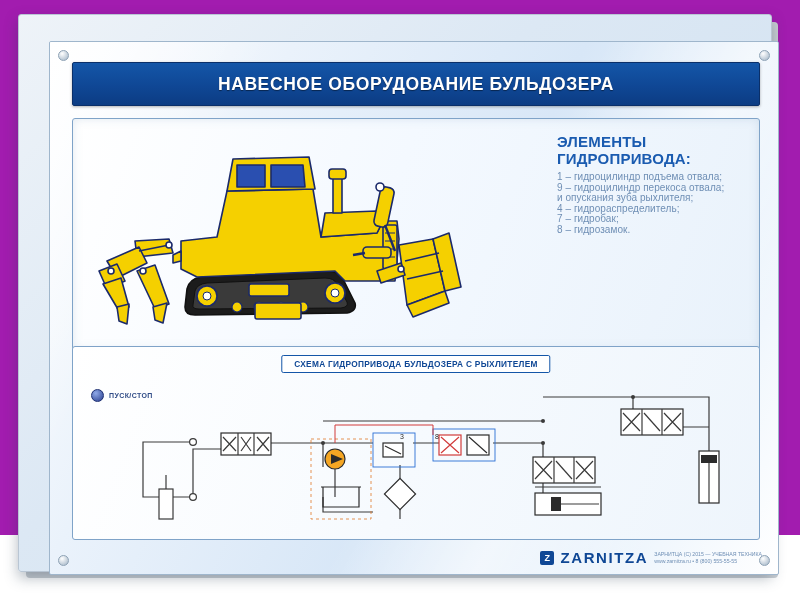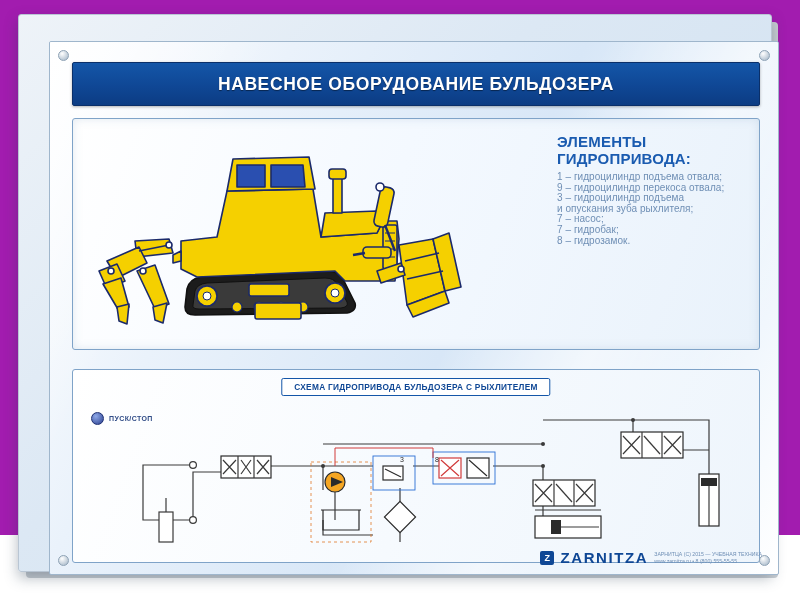--- a/index.html
+++ b/index.html
@@ -66,21 +66,21 @@
     color:#1a5bb0;font-size:15px;font-weight:bold;letter-spacing:.2px;margin-bottom:5px;
   }
   .legend li{
     color:#6f8fb5;font-size:10px;line-height:10.6px;list-style:none;
     letter-spacing:.05px;white-space:nowrap;
   }
   .legend ul{margin:0;padding:0;}
 
   
   .panel-bot{
-    position:absolute;left:22px;top:327px;width:686px;height:192px;
+    position:absolute;left:22px;top:304px;width:686px;height:192px;
     background:linear-gradient(110deg,#ffffff 0%,#f6fafe 50%,#eef5fc 100%);
     border:1px solid #7fa3c8;border-radius:3px;
     overflow:hidden;
   }
   .scheme-title{
     position:absolute;left:50%;transform:translateX(-50%);top:8px;
     background:#ffffff;border:1px solid #1456a8;border-radius:2px;
     padding:3px 12px;color:#0f4795;font-size:8.3px;font-weight:bold;letter-spacing:.3px;
     white-space:nowrap;
   }
@@ -205,23 +205,22 @@
             </g>
 
           </g>
         </svg>
 
         <div class="legend">
           <div class="lt">ЭЛЕМЕНТЫ ГИДРОПРИВОДА:</div>
           <ul>
             <li>1 – гидроцилиндр подъема отвала;</li>
             <li>9 – гидроцилиндр перекоса отвала;</li>
-            <li>3 – гидроцилиндр подъема</li>
             <li>    и опускания зуба рыхлителя;</li>
-            <li>7 – насос;</li>
+            <li>4 – гидрораспределитель;</li>
             <li>7 – гидробак;</li>
             <li>8 – гидрозамок.</li>
           </ul>
         </div>
       </div>
 
       <div class="panel-bot">
 
         <div class="scheme-title">СХЕМА ГИДРОПРИВОДА БУЛЬДОЗЕРА С РЫХЛИТЕЛЕМ</div>
 

